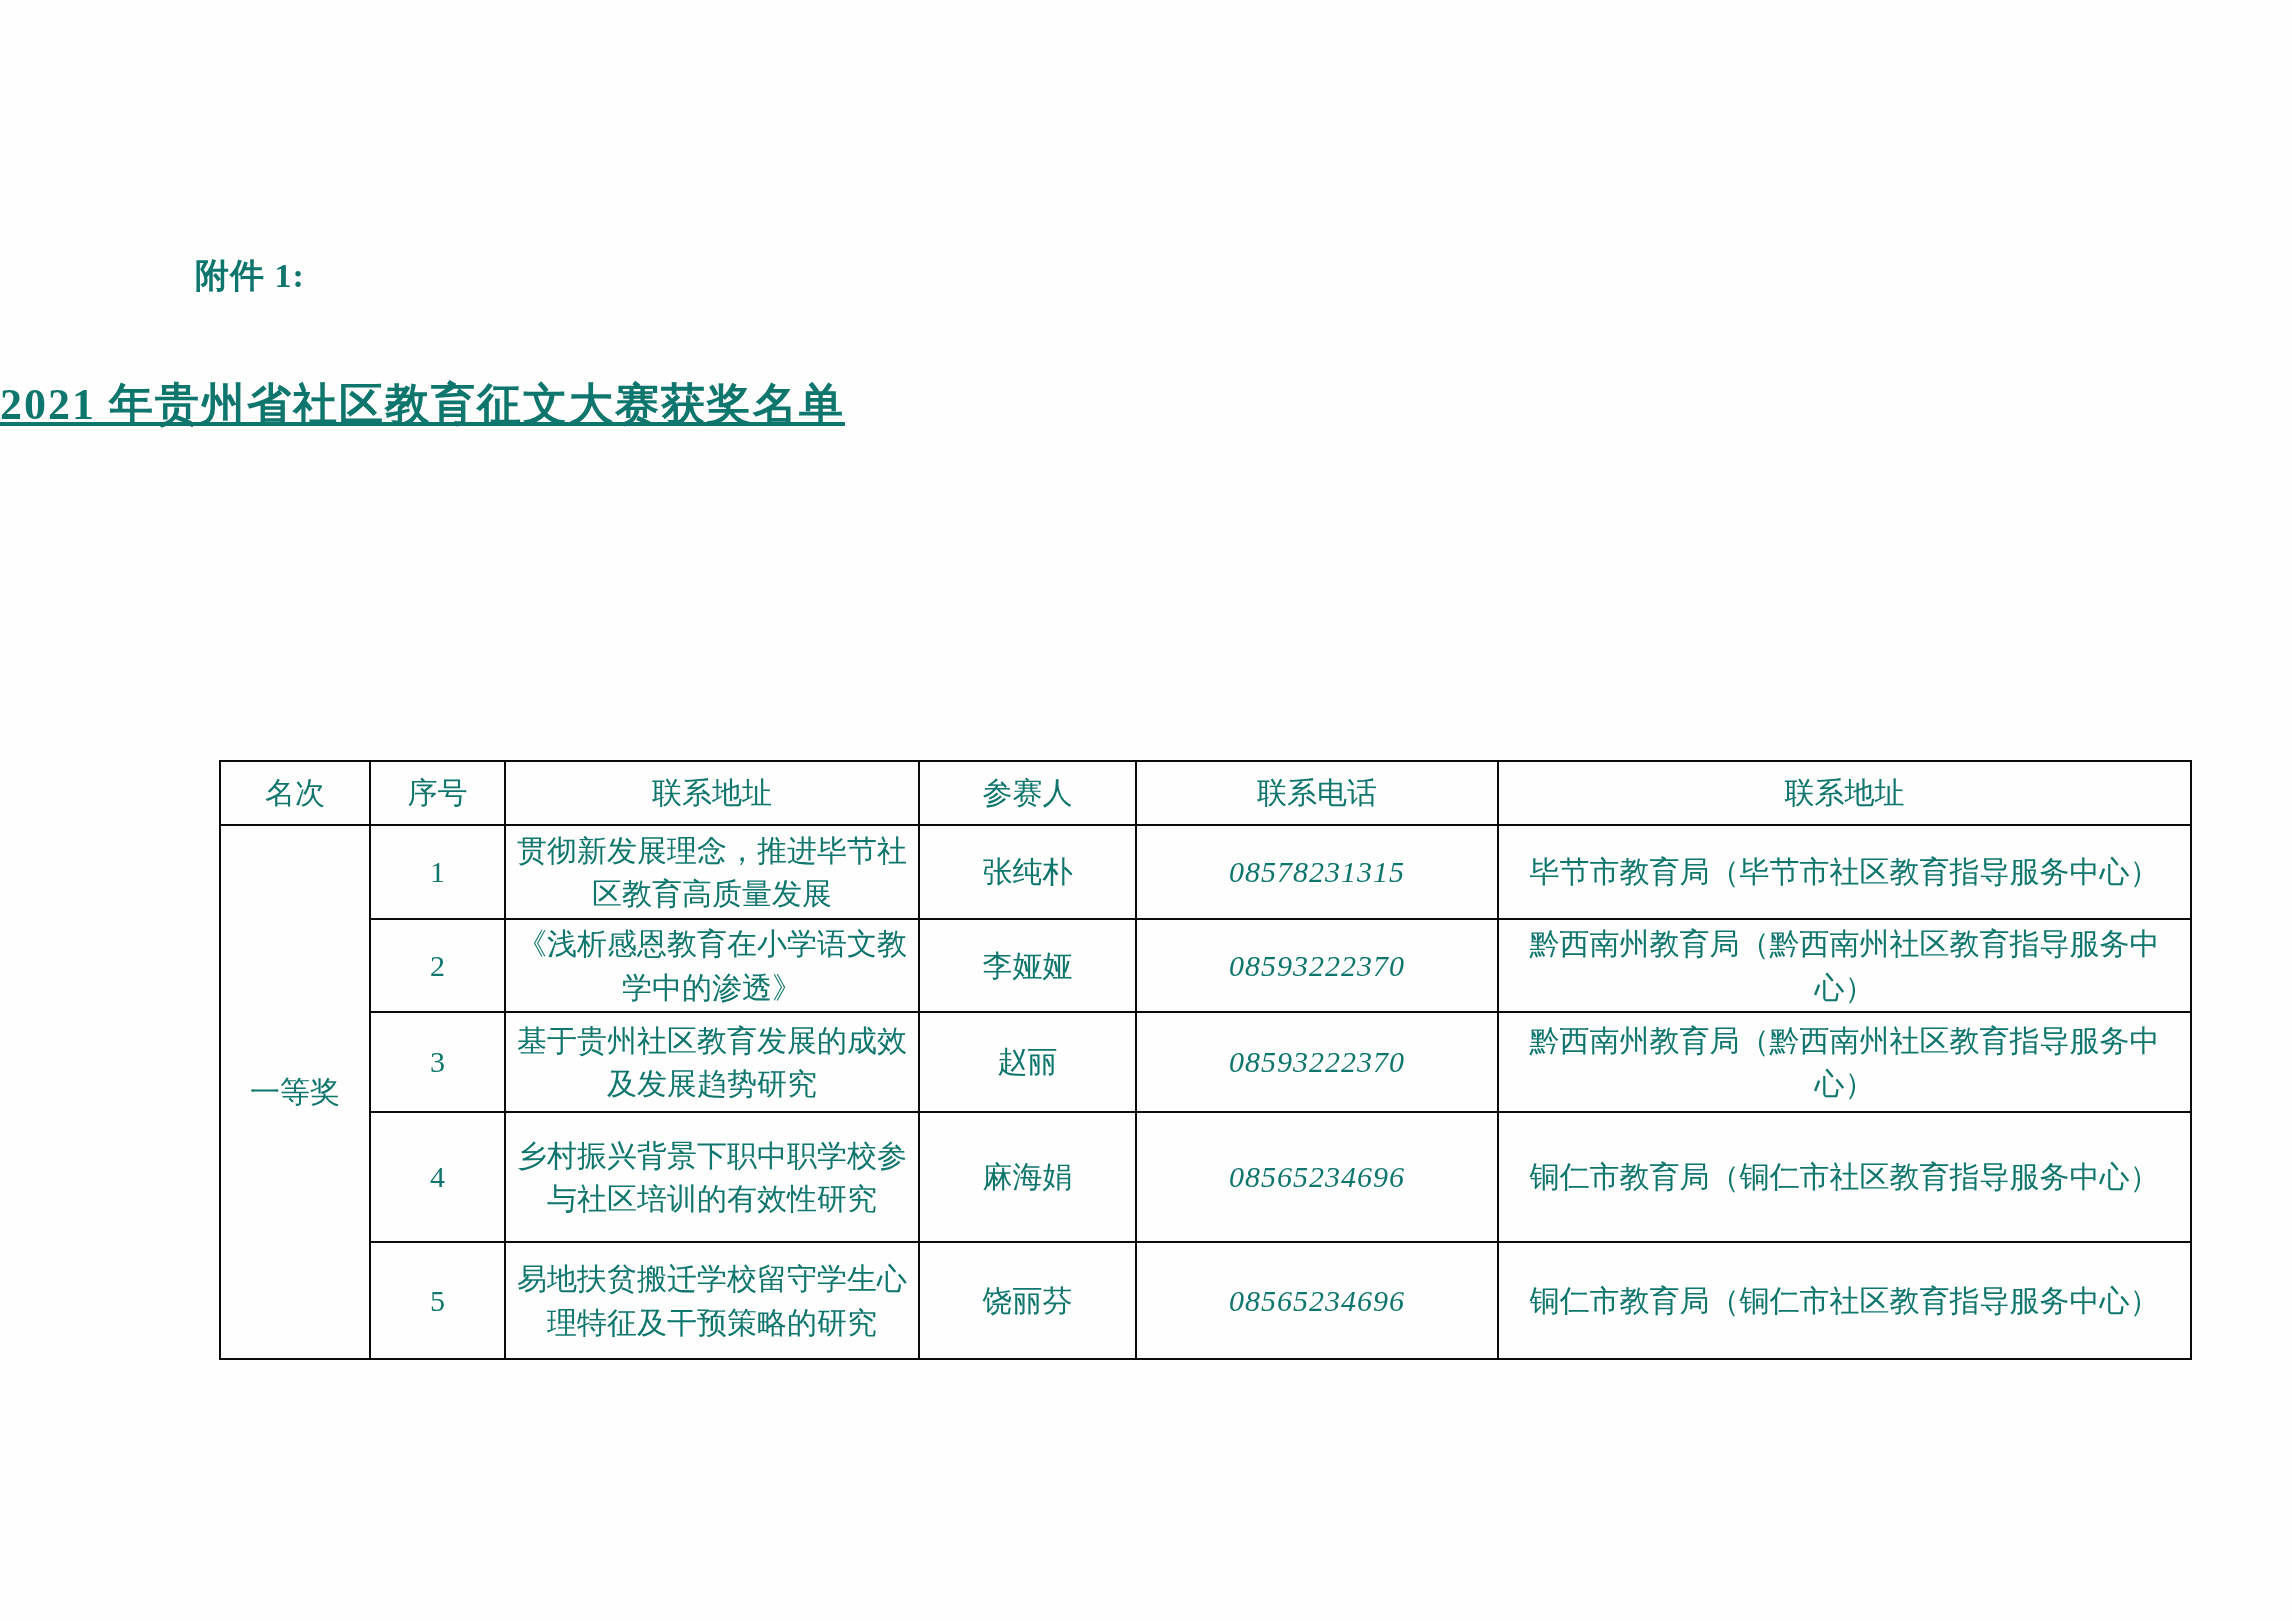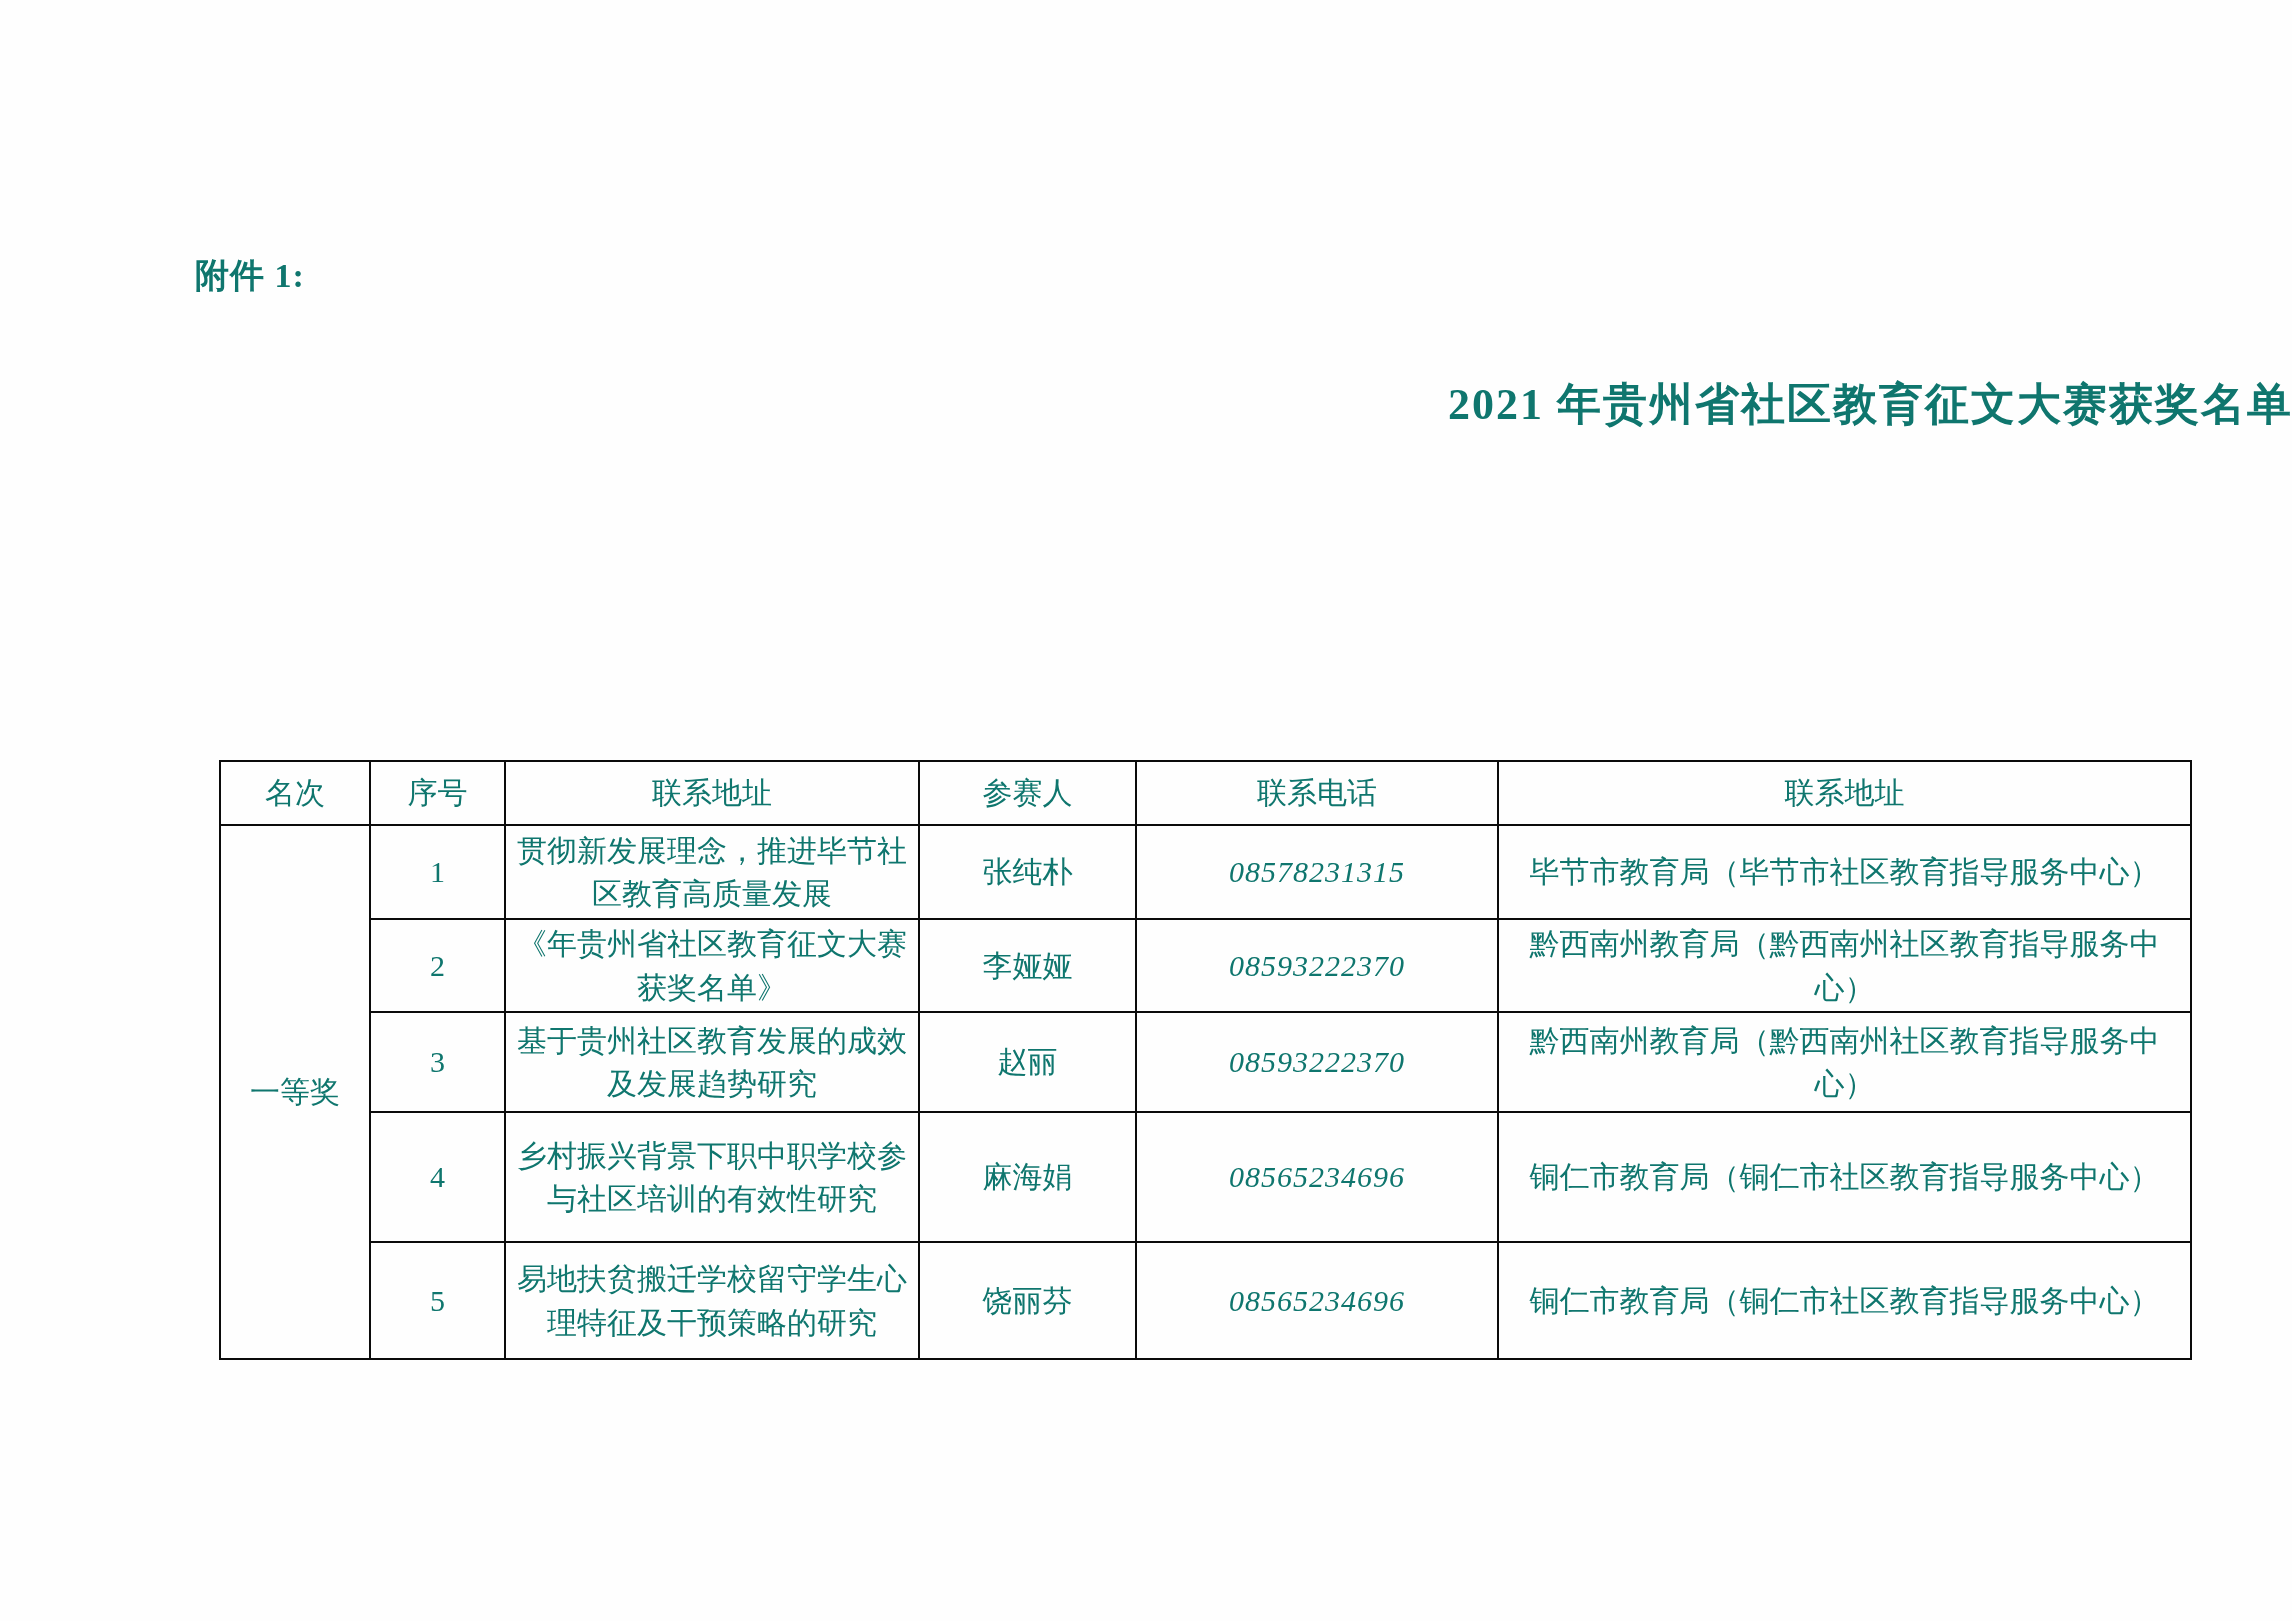--- a/index.html
+++ b/index.html
@@ -24,25 +24,26 @@
     font-size: 34px;
     font-weight: bold;
     letter-spacing: 1px;
     white-space: nowrap;
   }
   .doc-title {
     position: absolute;
     left: 0;
     top: 375px;
     width: 100%;
-    text-align: right;
+    text-align: left;
     font-size: 44px;
     font-weight: bold;
     letter-spacing: 2px;
     white-space: nowrap;
+    text-decoration: underline;
   }
   table.awards {
     position: absolute;
     left: 219px;
     top: 760px;
     width: 1970px;
     border-collapse: collapse;
     table-layout: fixed;
   }
   table.awards th,
@@ -98,21 +99,21 @@
         <td rowspan="5">一等奖</td>
         <td>1</td>
         <td class="work-title-cell">贯彻新发展理念，推进毕节社区教育高质量发展</td>
         <td>张纯朴</td>
         <td class="phone-cell">08578231315</td>
         <td class="address-cell">毕节市教育局（毕节市社区教育指导服务中心）</td>
       </tr>
 
       <tr class="r2">
         <td>2</td>
-        <td class="work-title-cell">《年贵州省社区教育征文大赛获奖名单》</td>
+        <td class="work-title-cell">《浅析感恩教育在小学语文教学中的渗透》</td>
         <td>李娅娅</td>
         <td class="phone-cell">08593222370</td>
         <td class="address-cell">黔西南州教育局（黔西南州社区教育指导服务中心）</td>
       </tr>
 
       <tr class="r3">
         <td>3</td>
         <td class="work-title-cell">基于贵州社区教育发展的成效及发展趋势研究</td>
         <td>赵丽</td>
         <td class="phone-cell">08593222370</td>

